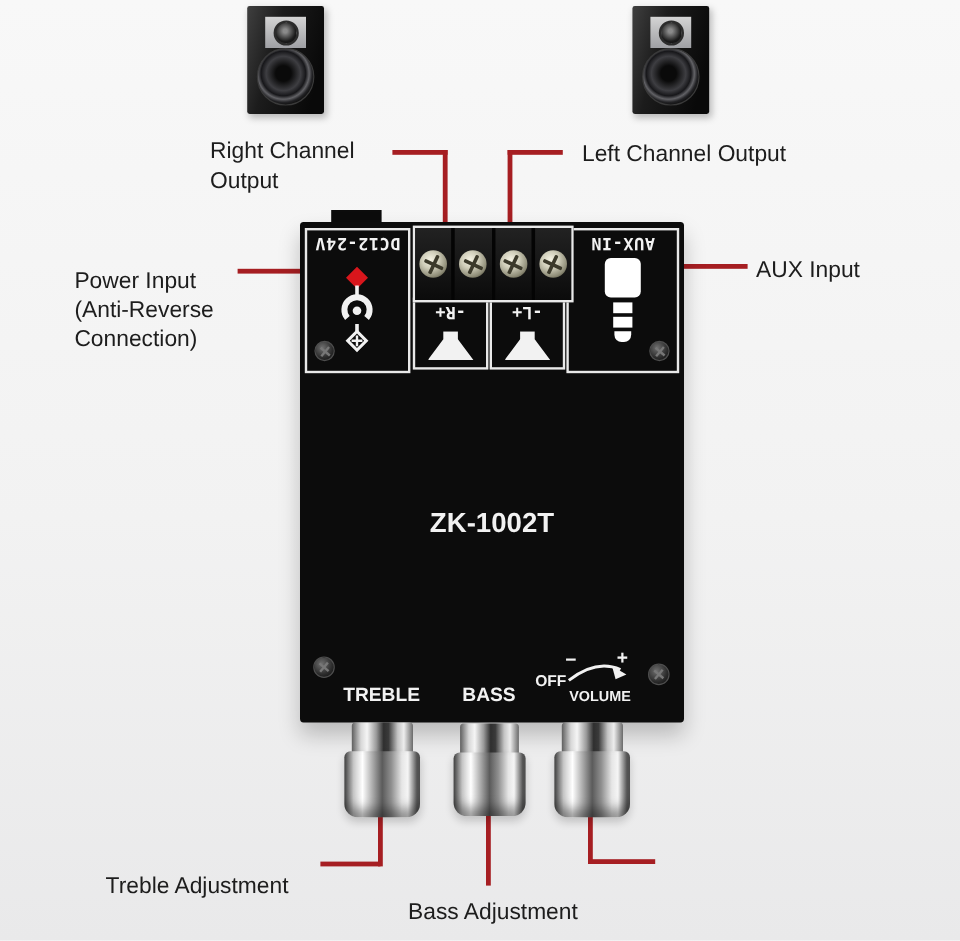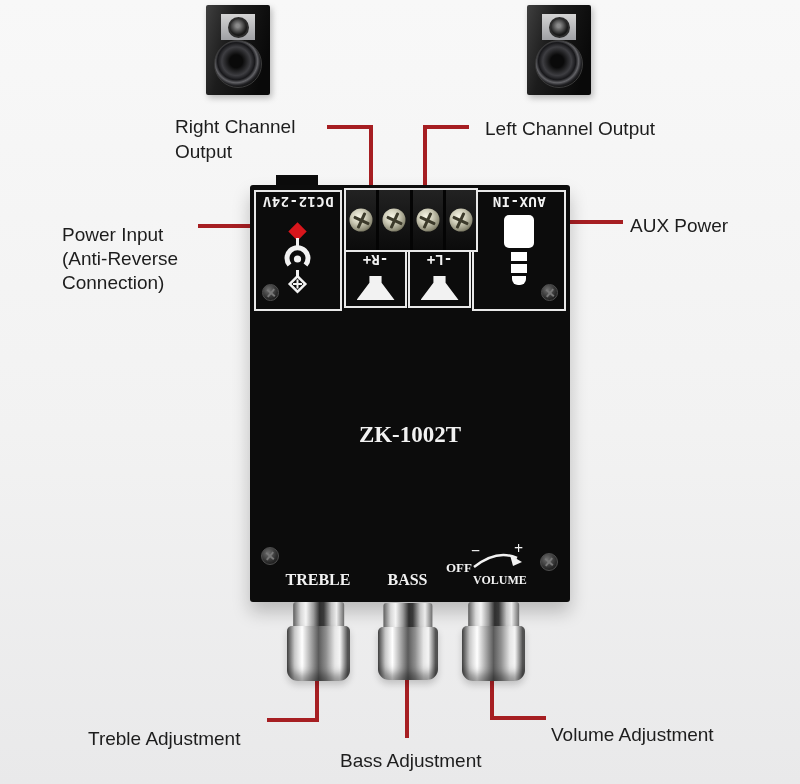--- a/index.html
+++ b/index.html
@@ -26,21 +26,21 @@
   .woofer{position:absolute;bottom:7px;left:50%;transform:translateX(-50%);
     width:46px;height:46px;border-radius:50%;border:1px solid #3a3a3a;
     background:radial-gradient(circle at 46% 44%,#0a0a0a 18%,#3e3e42 40%,#17171a 52%,#626266 60%,#232326 67%,#0e0e0e 74%);}
   
   #board{position:absolute;left:250px;top:185px;width:320px;height:417px;
     background:#0c0c0c;border-radius:3px;box-shadow:0 10px 18px rgba(0,0,0,.22);}
   .port-box{position:absolute;border:2px solid #e9e9e9;background:#0c0c0c;}
   .silk-flip{position:absolute;top:2px;left:0;width:100%;text-align:center;
     transform:rotate(180deg);color:#f2f2f2;font-weight:bold;
     font-family:"DejaVu Sans Mono",monospace;}
-  .silk{color:#f2f2f2;font-weight:bold;font-family:Liberation Serif, serif;
+  .silk{color:#f2f2f2;font-weight:bold;font-family:Liberation Sans, sans-serif;
     position:absolute;text-align:center;white-space:pre;}
   
   #termblock{position:absolute;left:344px;top:188px;width:130px;height:60px;
     border:2px solid #e9e9e9;background:#141414;display:flex;}
   .tcell{flex:1;position:relative;background:linear-gradient(180deg,#222 0%,#0b0b0b 100%);
     border-right:3px solid #040404;}
   .tcell:last-child{border-right:none;}
   .tscrew{position:absolute;left:50%;top:50%;transform:translate(-50%,-50%);
     width:23px;height:23px;border-radius:50%;
     background:radial-gradient(circle at 40% 35%,#f5f3e4 0%,#cfcdb9 35%,#8f8d78 68%,#504f3b 88%);}
@@ -86,24 +86,23 @@
         <div class="tweeter-dome"></div>
       </div>
     <div class="woofer"></div>
   </div>
 
   <div class="lbl" style="left:175px;top:114px;width:150px;">Right Channel Output</div>
   <div class="lbl" style="left:485px;top:116px;white-space:nowrap;">Left Channel Output</div>
   <div class="lbl" style="left:62px;top:223px;line-height:24px;">Power Input
 (Anti-Reverse
 Connection)</div>
-  <div class="lbl" style="left:630px;top:213px;white-space:nowrap;">AUX Power</div>
+  <div class="lbl" style="left:630px;top:213px;white-space:nowrap;">AUX Input</div>
   <div class="lbl" style="left:88px;top:726px;white-space:nowrap;">Treble Adjustment</div>
   <div class="lbl" style="left:340px;top:748px;white-space:nowrap;">Bass Adjustment</div>
-  <div class="lbl" style="left:551px;top:722px;white-space:nowrap;">Volume Adjustment</div>
 
   <div class="cl" style="left:327px;top:125px;width:46px;height:4px;"></div>
   <div class="cl" style="left:369px;top:125px;width:4px;height:90px;"></div>
   <div class="cdot" style="left:364px;top:209px;width:14px;height:14px;"></div>
 
   <div class="cl" style="left:423px;top:125px;width:46px;height:4px;"></div>
   <div class="cl" style="left:423px;top:125px;width:4px;height:92px;"></div>
   <div class="cdot" style="left:418px;top:212px;width:14px;height:14px;"></div>
 
   <div class="cl" style="left:198px;top:224px;width:96px;height:4px;"></div>

